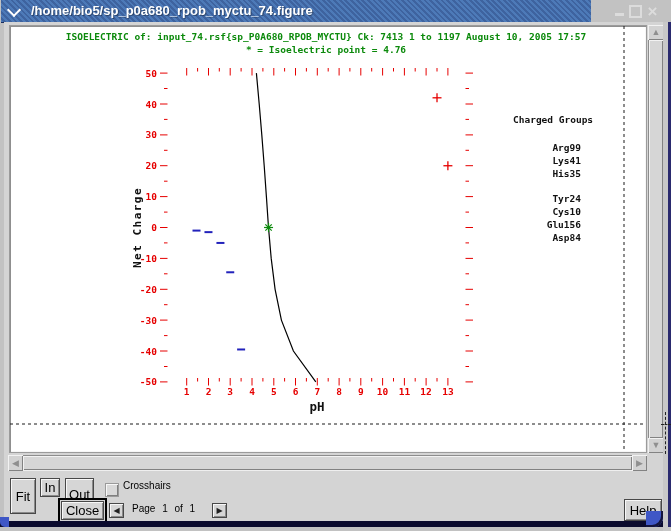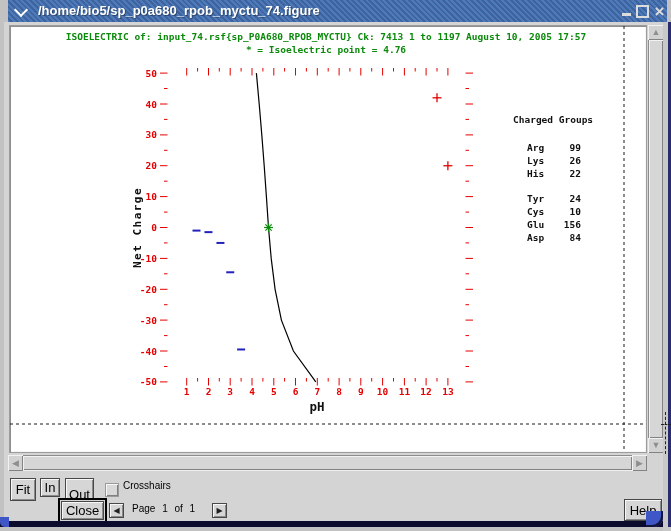--- a/index.html
+++ b/index.html
@@ -1,21 +1,21 @@
 <!DOCTYPE html>
 <html><head>
 <meta charset="utf-8">
 <style>
   html,body{margin:0;padding:0;}
   body{width:671px;height:531px;overflow:hidden;background:#c2c2c2;
        font-family:"Liberation Sans",sans-serif;}
   #window{position:relative;width:671px;height:531px;background:#c2c2c2;}
 
   
-  .titlebar{position:absolute;left:8px;top:0;width:659px;height:22px;
+  .titlebar{position:absolute;left:1px;top:0;width:590px;height:22px;
     background:repeating-linear-gradient(45deg,#4d7ab8 0 2px,#3e639f 2px 4px);
     border-bottom:1px solid #1c2f5e;}
   .tb-menu{position:absolute;left:4px;top:3px;width:18px;height:16px;display:flex;
     align-items:center;justify-content:center;cursor:default;}
   .chev{width:8px;height:8px;border-left:2px solid #fff;border-bottom:2px solid #fff;
     transform:rotate(-45deg);margin-top:-3px;}
   .tb-title{position:absolute;left:30px;top:0;height:22px;line-height:21px;color:#fff;
     font-size:13px;font-weight:bold;white-space:nowrap;text-shadow:1px 1px 0 rgba(0,0,0,.35);}
   .tb-btn{position:absolute;top:4px;width:13px;height:14px;display:flex;
     align-items:center;justify-content:center;cursor:default;}
@@ -34,21 +34,21 @@
   .mono, .legend{font-family:"DejaVu Sans Mono","Liberation Mono",monospace;font-weight:bold;}
   text{font-family:"DejaVu Sans Mono","Liberation Mono",monospace;font-weight:bold;}
   text.hdr{font-size:9.5px;}
   text.tick{font-size:9.5px;}
   text.xlab{font-size:12.5px;fill:#111;}
   text.ylab{font-size:11px;letter-spacing:1.5px;fill:#111;}
 
   
   .legend{position:absolute;left:503px;top:88px;width:80px;color:#111;font-size:9.5px;}
   .leg-title{text-align:right;margin-bottom:16px;white-space:nowrap;}
-  .leg-row{display:flex;justify-content:space-between;padding:0 12px 0 14px;
+  .leg-row{display:flex;justify-content:flex-end;padding:0 12px 0 14px;
     height:13px;line-height:13px;}
   .leg-gap{height:12px;}
 
   
   .sb{position:absolute;background:#b9b9b9;
     box-shadow:inset 1px 1px 0 #8d8d8d, inset -1px -1px 0 #efefef;}
   .sb-arrow{position:absolute;background:#d2d2d2;display:flex;align-items:center;
     justify-content:center;color:#8f8f8f;font-size:9px;line-height:9px;
     box-shadow:inset 1px 1px 0 #f2f2f2, inset -1px -1px 0 #828282;cursor:default;}
   .sb-thumb{position:absolute;background:#d6d6d6;
@@ -264,25 +264,25 @@
         </svg>
       <div class="legend">
         <div class="leg-title">Charged Groups</div>
         <div id="legend-rows-basic">
             <div class="leg-row">
               <span>Arg</span>
               <span>99</span>
             </div>
             <div class="leg-row">
               <span>Lys</span>
-              <span>26</span>
+              <span>41</span>
             </div>
             <div class="leg-row">
               <span>His</span>
-              <span>22</span>
+              <span>35</span>
             </div>
           </div>
         <div class="leg-gap"></div>
         <div id="legend-rows-acidic">
             <div class="leg-row">
               <span>Tyr</span>
               <span>24</span>
             </div>
             <div class="leg-row">
               <span>Cys</span>
@@ -313,21 +313,21 @@
     <div class="sb" style="left:4px;top:433px;width:639px;height:16px;">
       <div class="sb-arrow" style="left:0;top:0;width:15px;height:16px;">
         <span>◀</span>
       </div>
       <div class="sb-thumb" style="left:15px;top:1px;width:609px;height:14px;"></div>
       <div class="sb-arrow" style="left:624px;top:0;width:15px;height:16px;">
         <span>▶</span>
       </div>
     </div>
 
-    <div class="btn" style="left:6px;top:456px;width:26px;height:23px;">Fit</div>
+    <div class="btn" style="left:6px;top:456px;width:26px;height:36px;">Fit</div>
     <div class="btn" style="left:36px;top:456px;width:20px;height:19px;">In</div>
     <div class="btn" style="left:61px;top:456px;width:29px;height:33px;">Out</div>
     <div class="checkbox" style="left:101px;top:461px;width:12px;height:12px;"></div>
     <span class="tlabel" style="left:119px;top:458px;">Crosshairs</span>
 
     <div class="btn" style="left:6px;top:478px;width:46px;height:21px;margin-top:47px;">Print...</div>
     <div class="default-ring" style="left:54px;top:476px;width:49px;height:25px;text-align:center;">
       <div class="btn">Close</div>
     </div>
     <div class="btn arrow-btn" style="left:105px;top:481px;width:15px;height:15px;">

